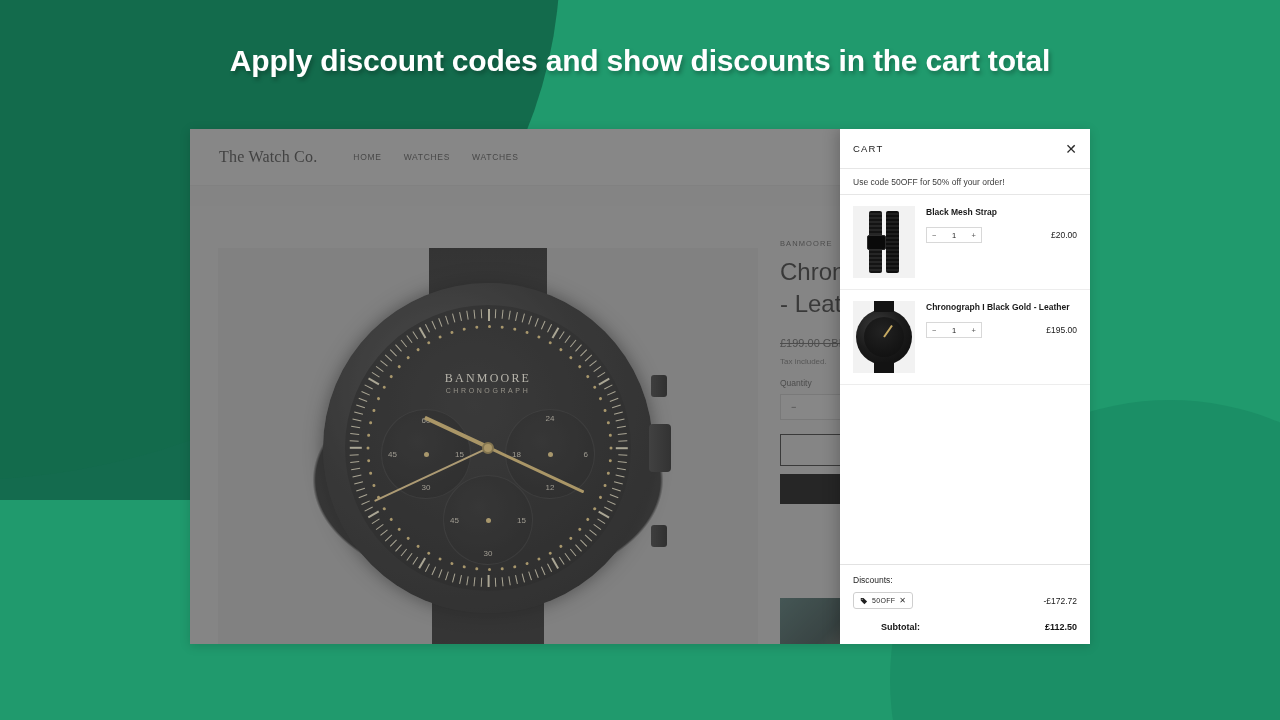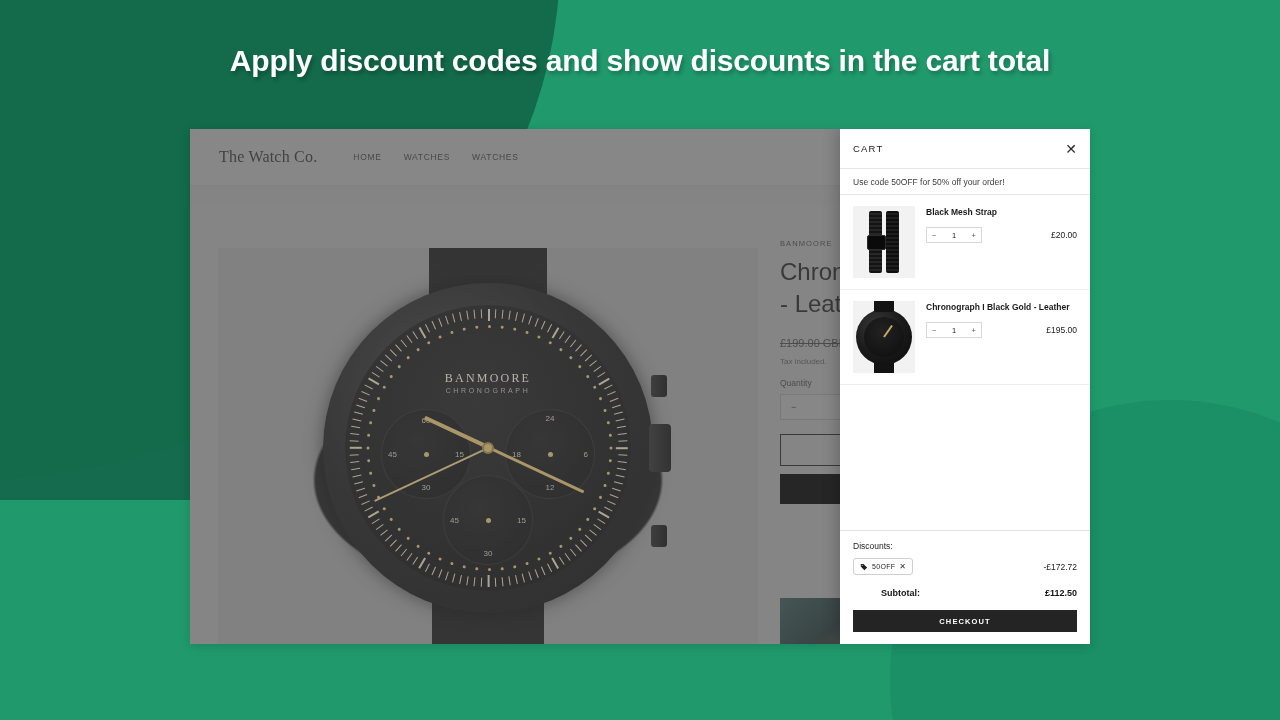--- a/index.html
+++ b/index.html
@@ -697,18 +697,17 @@
             </svg>
             <span>50OFF</span>
             <span class="chip-x">✕</span>
           </span>
           <span class="disc-amt">-£172.72</span>
         </div>
         <div class="sub-row">
           <span class="sub-label">Subtotal:</span>
           <span class="sub-amt">£112.50</span>
         </div>
-        <button class="checkout">CHECKOUT</button>
       </div>
 
     </div>
   </div>
 </div>
 
 </body></html>

